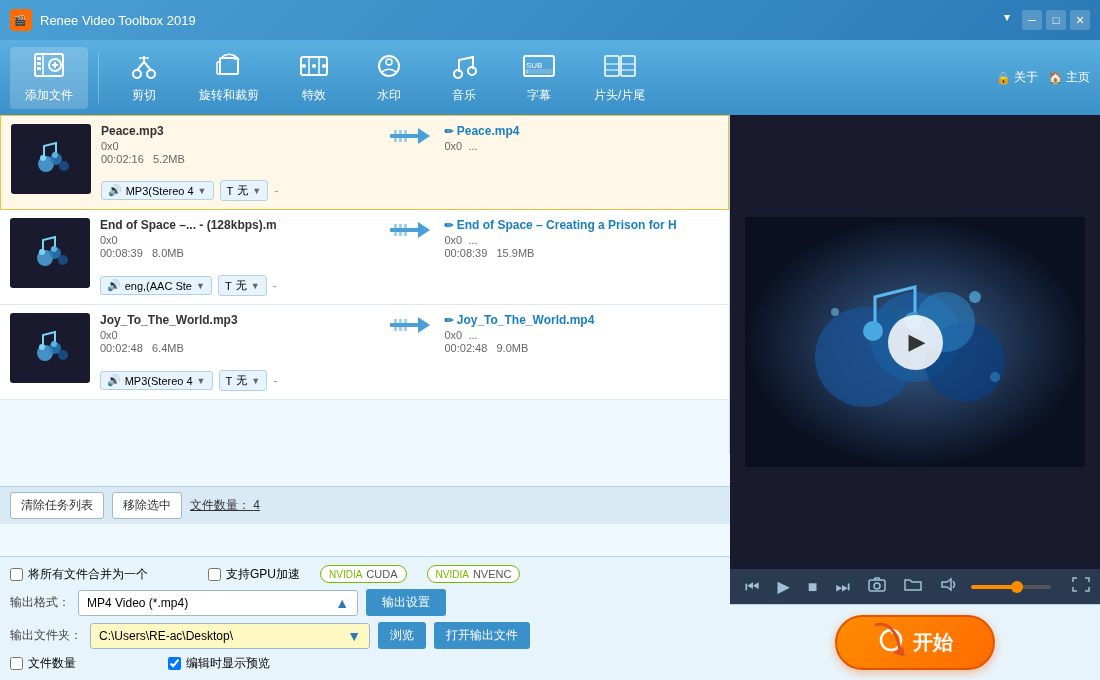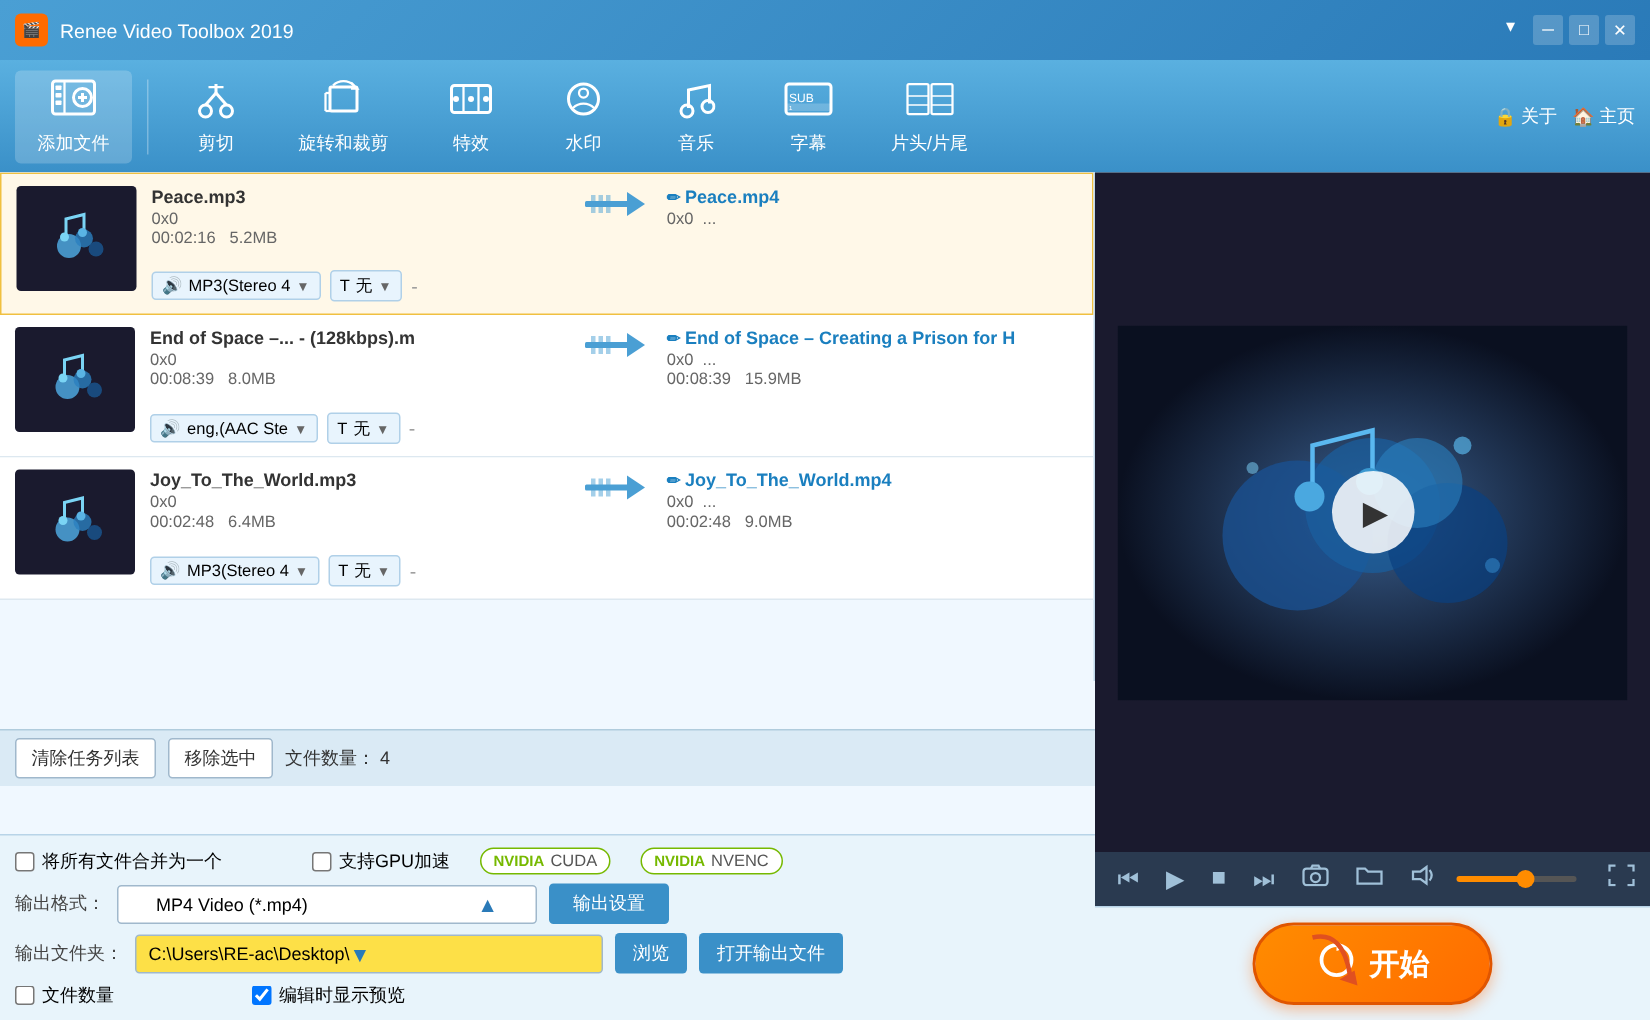--- a/index.html
+++ b/index.html
@@ -142,62 +142,62 @@
     }
     .bottom-btn {
       padding: 4px 10px;
       border: 1px solid #a0b8cc;
       background: white;
       border-radius: 3px;
       cursor: pointer;
       font-size: 12px;
       color: #333;
     }
-    .file-count { font-size: 12px; color: #333; }
+    .file-count { font-size: 12px; color: #333; text-decoration: underline; }
     .sort-area { margin-left: auto; display: flex; gap: 12px; align-items: center; color: #555; font-size: 12px; cursor: pointer; }
 
     
     .options-bar {
       background: #e8f4fb;
       border-top: 1px solid #b8d4e8;
       padding: 8px 10px;
     }
     .options-row { display: flex; align-items: center; gap: 20px; margin-bottom: 6px; }
     .options-row:last-child { margin-bottom: 0; }
     .opt-check { display: flex; align-items: center; gap: 5px; cursor: pointer; font-size: 12px; }
     .opt-check input { margin: 0; }
     .format-row { display: flex; align-items: center; gap: 8px; }
     .format-label { font-size: 12px; color: #444; min-width: 60px; }
     .format-select {
       display: flex; align-items: center; justify-content: space-between;
       background: white;
       border: 1px solid #a0b8cc;
       border-radius: 3px;
-      padding: 4px 25px;
+      padding: 4px 8px;
       width: 280px;
       cursor: pointer;
       font-size: 12px;
     }
     .format-select-arrow { color: #2a7ab8; font-size: 14px; }
     .output-settings-btn {
       padding: 5px 16px;
       background: #3a90c8;
       color: white;
       border: none;
       border-radius: 3px;
       cursor: pointer;
       font-size: 12px;
     }
     .folder-select {
-      display: flex; align-items: center; 
-      background: #fde047;
+      display: flex; align-items: center; justify-content: space-between;
+      background: #fef9c3;
       border: 1px solid #a0b8cc;
       border-radius: 3px;
       padding: 4px 8px;
-      width: 312px;
+      width: 280px;
       cursor: pointer;
       font-size: 12px;
     }
     .browse-btn {
       padding: 5px 12px;
       background: #3a90c8;
       color: white;
       border: none;
       border-radius: 3px;
       cursor: pointer;
@@ -289,21 +289,21 @@
       display: flex;
       align-items: center;
       justify-content: center;
       gap: 8px;
       box-shadow: 0 3px 10px rgba(255,100,0,0.4);
       border: 2px solid #e05500;
     }
     .start-btn-icon { font-size: 22px; }
     .start-btn-label { font-size: 20px; font-weight: bold; }
 
-    .nvidia-logo { color: #76b900; font-weight: bold; font-size: 10px; }
+    .nvidia-logo { color: #76b900; font-weight: normal; font-size: 10px; }
   </style>
 </head>
 <body>
 
 <div class="title-bar">
   <div class="title-bar-logo">
     <span>🎬</span>
   </div>
   <span class="title-bar-title">Renee Video Toolbox 2019</span>
   <div class="title-bar-controls">

